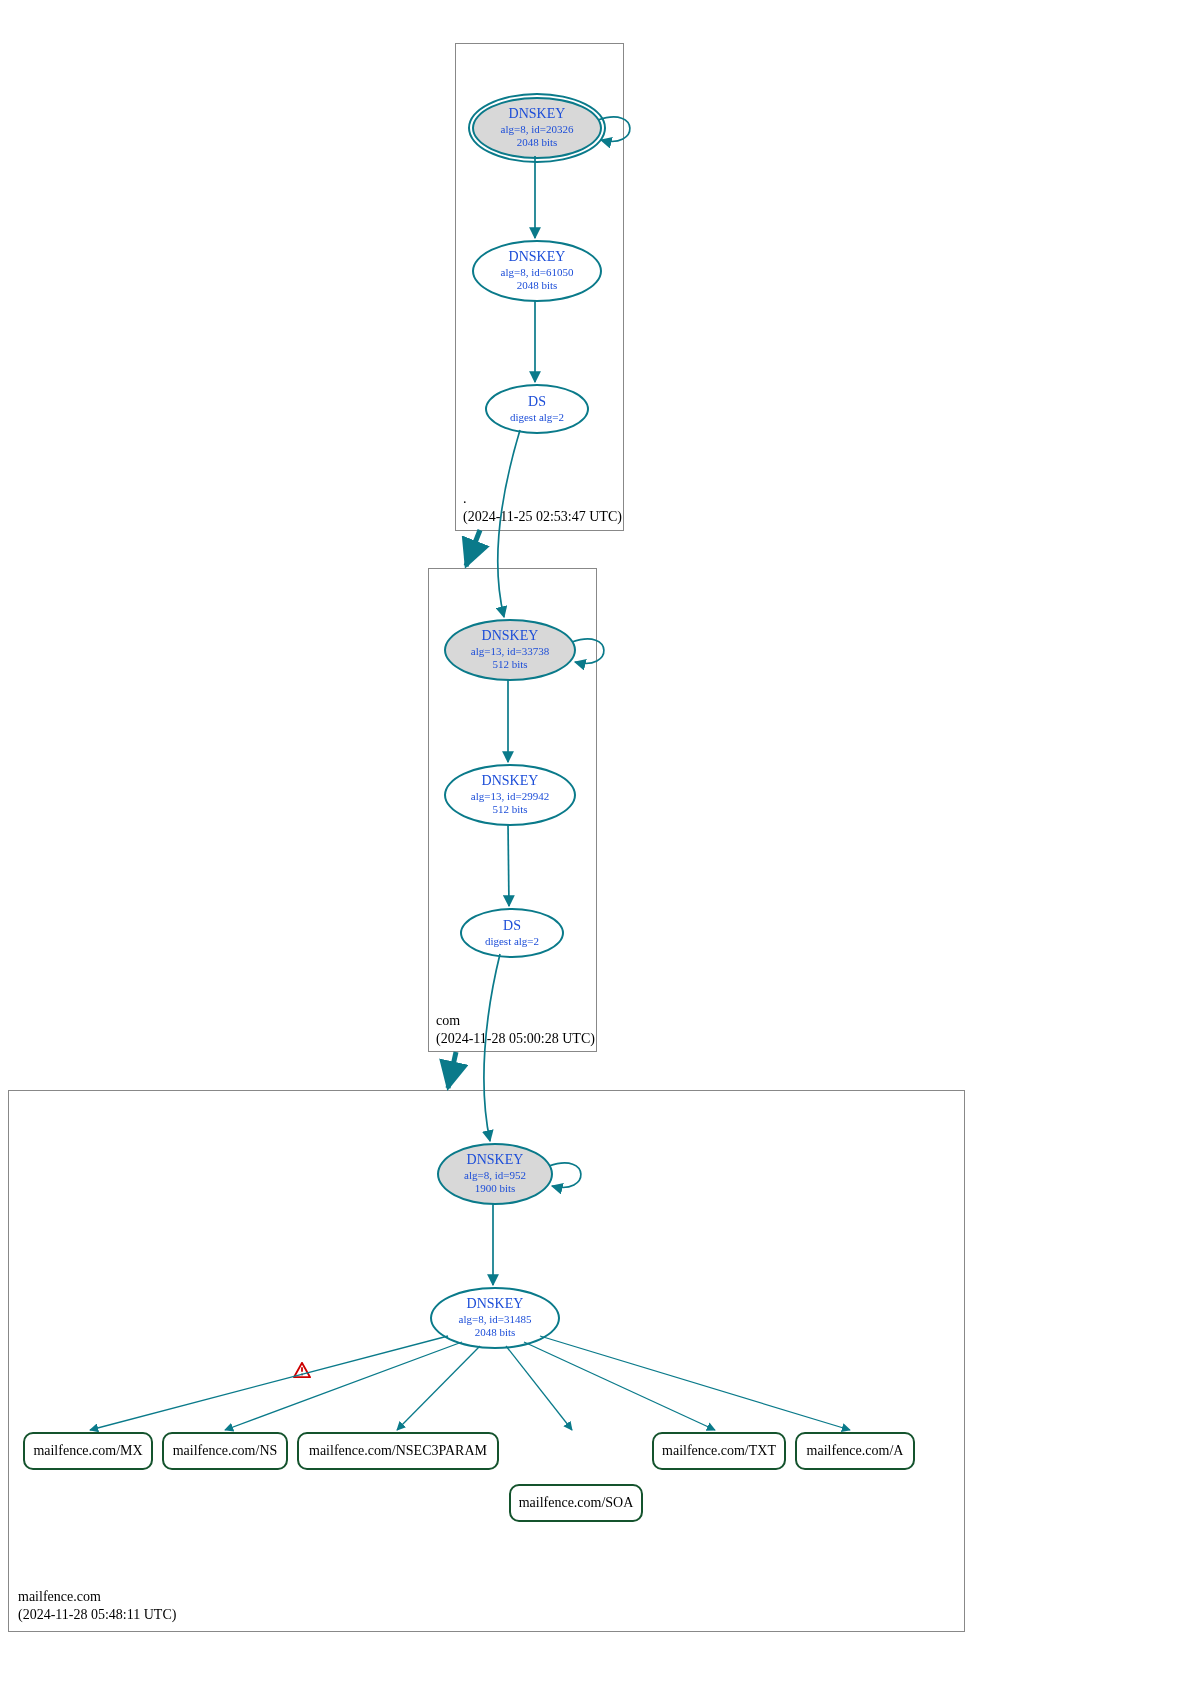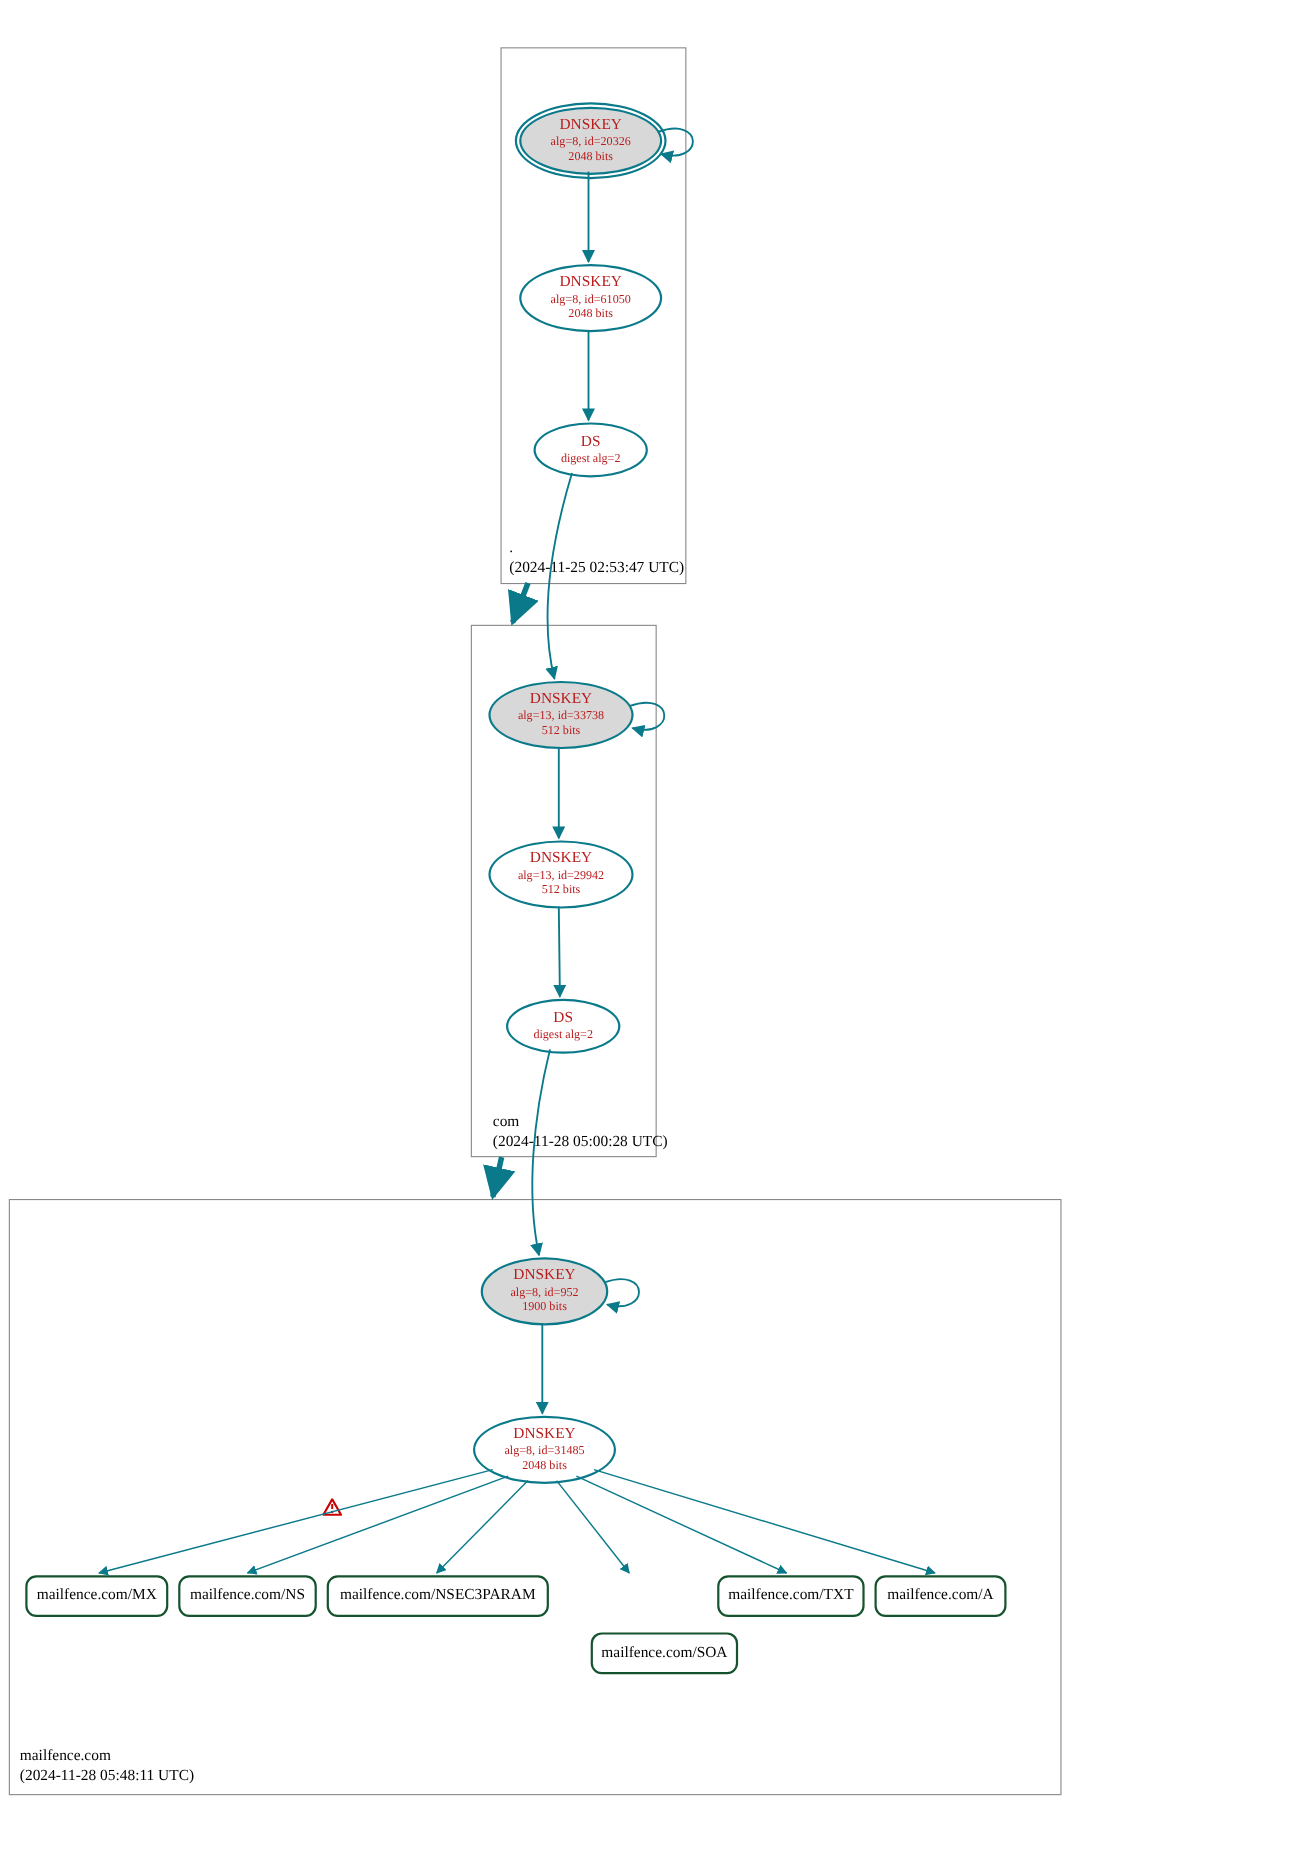--- a/index.html
+++ b/index.html
@@ -25,21 +25,21 @@
   .node {
     position: absolute;
     border: 2px solid #0a7a8a;
     border-radius: 50%;
     background: #fff;
     text-align: center;
     display: flex;
     flex-direction: column;
     justify-content: center;
     align-items: center;
-    color: #b91c1c;
+    color: #1d4ed8;
     font-size: 12px;
     line-height: 1.2;
   }
   .node.filled {
     background: #d8d8d8;
   }
   .node.double::after {
     content: '';
     position: absolute;
     top: -6px; left: -6px; right: -6px; bottom: -6px;
@@ -81,21 +81,21 @@
 </head>
 <body>
 
 <div class="zone-box" style="left:8px; top:1090px; width:955px; height:540px;"></div>
 <div class="zone-label" style="left:18px; top:1588px;">
   <span>mailfence.com</span><br>
   <span>(2024-11-28 05:48:11 UTC)</span>
 </div>
 
 <div class="zone-box" style="left:428px; top:568px; width:167px; height:482px;"></div>
-<div class="zone-label" style="left:448px; top:1012px;">
+<div class="zone-label" style="left:436px; top:1012px;">
   <span>com</span><br>
   <span>(2024-11-28 05:00:28 UTC)</span>
 </div>
 
 <div class="zone-box" style="left:455px; top:43px; width:167px; height:486px;"></div>
 <div class="zone-label" style="left:463px; top:490px;">
   <span>.</span><br>
   <span>(2024-11-25 02:53:47 UTC)</span>
 </div>
 
@@ -147,21 +147,21 @@
 
 <div class="record" style="left:23px; top:1432px; width:126px;">
   <span>mailfence.com/MX</span>
 </div>
 <div class="record" style="left:162px; top:1432px; width:122px;text-align:center;">
   <span>mailfence.com/NS</span>
 </div>
 <div class="record" style="left:297px; top:1432px; width:198px;font-family:Liberation Serif, serif;">
   <span>mailfence.com/NSEC3PARAM</span>
 </div>
-<div class="record" style="left:509px; top:1484px; width:130px;margin-left:28px;">
+<div class="record" style="left:509px; top:1484px; width:130px;">
   <span>mailfence.com/SOA</span>
 </div>
 <div class="record" style="left:652px; top:1432px; width:130px;">
   <span>mailfence.com/TXT</span>
 </div>
 <div class="record" style="left:795px; top:1432px; width:116px;">
   <span>mailfence.com/A</span>
 </div>
 
 <svg class="warn-icon" style="left:293px; top:1362px;" viewBox="0 0 20 18">

